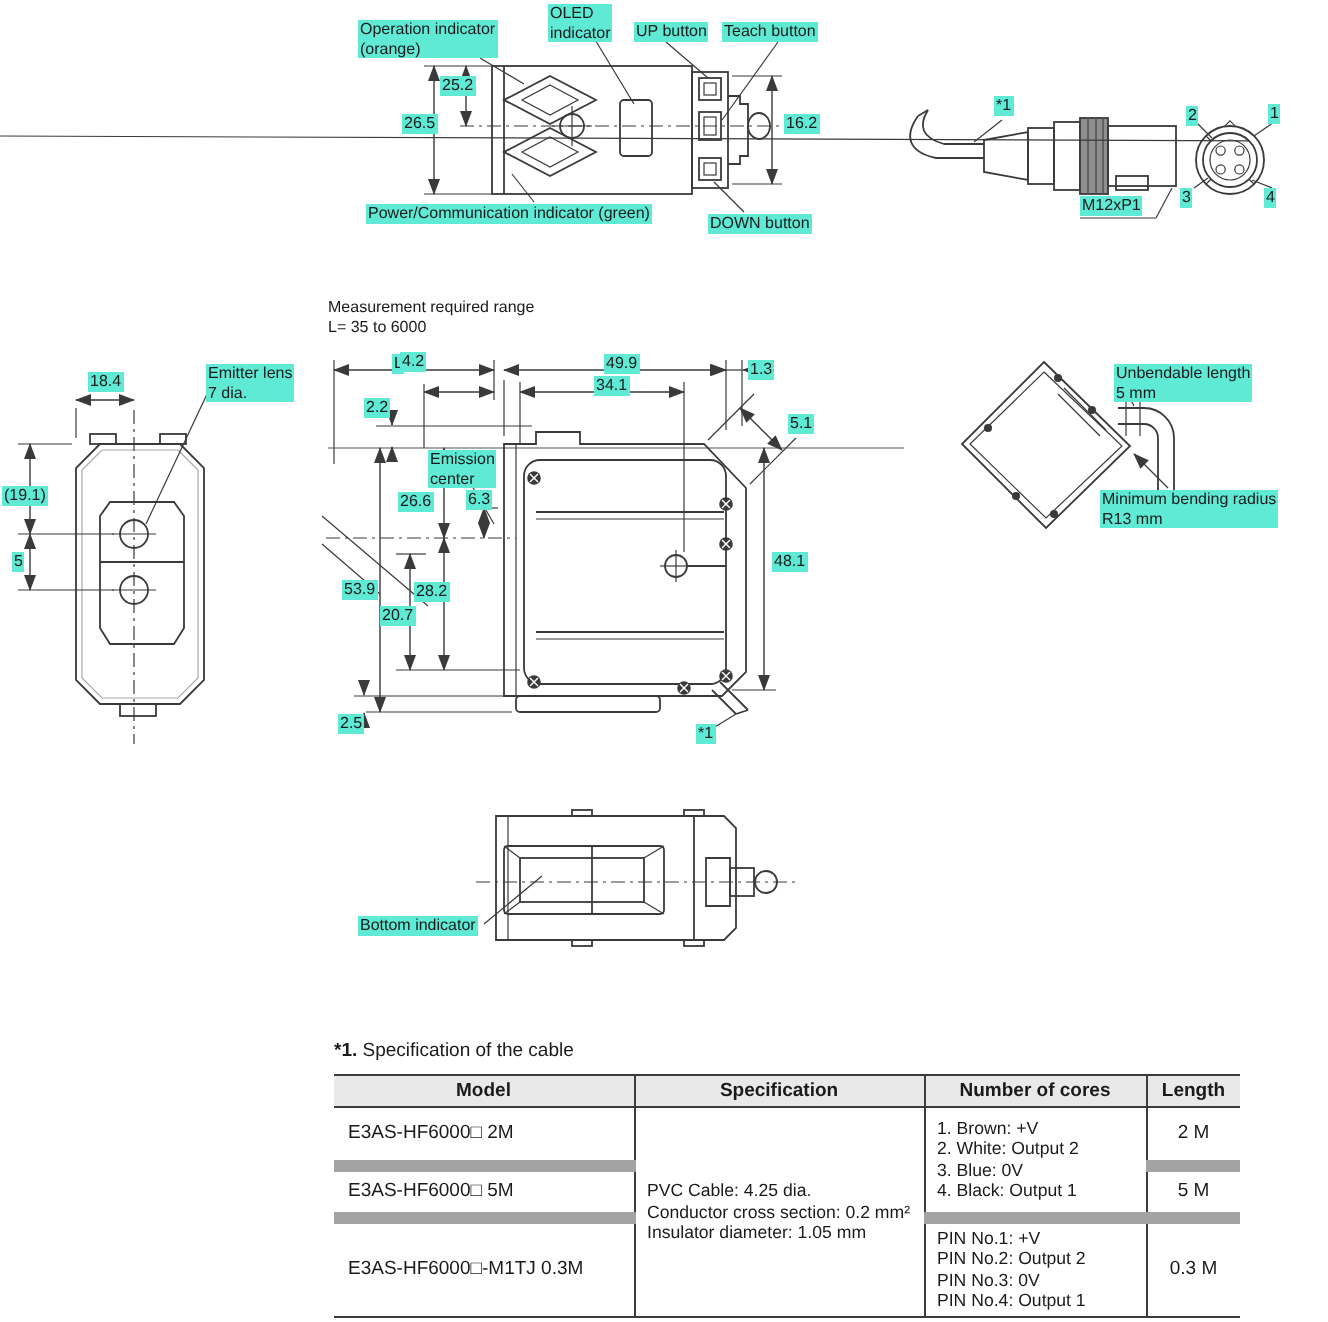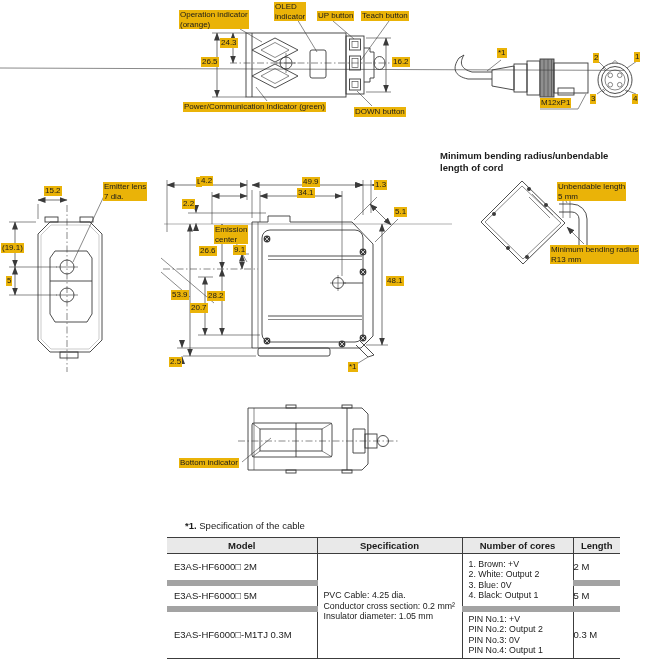--- a/index.html
+++ b/index.html
@@ -9,31 +9,31 @@
   .art{position:absolute;left:0;top:0}
   .art line,.art path,.art rect,.art circle,.art polygon,.art polyline{stroke:#3a3a3a;stroke-width:.9;fill:none}
   .art .thin{stroke-width:.6}
   .art .gray{stroke:#a8a8a8}
   .art .cl{stroke-width:.6;stroke-dasharray:7 2.5 1.5 2.5}
   .art .dim{stroke-width:.7}
   .art .dark{fill:#3a3a3a;stroke:none}
   .art .knurl{fill:#8f8f8f;stroke:#3a3a3a}
   .art .kline{stroke:#555;stroke-width:.8}
   .art .scrX{stroke:#fff;stroke-width:.7}
-  .lbl{position:absolute;font-size:8px;line-height:9.5px;white-space:pre-line;background:#eab308;padding:0 1px}
+  .lbl{position:absolute;font-size:8px;line-height:9.5px;white-space:pre-line;background:#5eead4;padding:0 1px}
   .sec-title{position:absolute;font-weight:bold;font-size:9.5px;line-height:11.5px;white-space:pre-line;background:#fff}
-  .tbl-title{position:absolute;left:185px;top:520px;font-size:9.5px;background:#fff}
+  .tbl-title{position:absolute;left:167px;top:520px;font-size:9.5px;background:#fff}
   .tbl-title b{font-weight:bold}
   table.spec{position:absolute;left:167px;top:537px;width:453px;border-collapse:collapse;table-layout:fixed}
   .spec th{background:#e9e9e9;font-size:9.5px;font-weight:bold;height:16px;padding:1px 2px;
            border-top:1.5px solid #3c3c3c;border-bottom:1.5px solid #3c3c3c;text-align:center}
   .spec td{font-size:9.5px;border-bottom:6px solid #a3a3a3;padding:1px 7px;vertical-align:middle}
   .spec .vline{border-left:1px solid #3c3c3c}
   .spec td.pre{white-space:pre-line;font-size:8.8px;line-height:10.5px;padding:2px 6px}
-  .spec td.ctr{text-align:left;padding:0}
+  .spec td.ctr{text-align:center;padding:0}
   .spec tr.last td{border-bottom:1.5px solid #3c3c3c}
 </style>
 </head>
 <body>
 
 <div class="page">
 
 <svg class="art" width="664" height="661" viewBox="0 0 664 661">
   <defs>
     <marker id="arw" viewBox="0 0 8 6" markerWidth="8" markerHeight="6" refX="7.5" refY="3" orient="auto-start-reverse" markerUnits="userSpaceOnUse">
@@ -256,57 +256,57 @@
 </svg>
 
 <div class="lbl" style="left:179px;top:10px">Operation indicator
 (orange)</div>
 <div class="lbl" style="left:274px;top:2px">OLED
 indicator</div>
 <div class="lbl" style="left:317px;top:11px">UP button</div>
 <div class="lbl" style="left:361px;top:11px">Teach button</div>
 <div class="lbl" style="left:183px;top:102px">Power/Communication indicator (green)</div>
 <div class="lbl" style="left:354px;top:107px">DOWN button</div>
-<div class="lbl" style="left:220px;top:38px">24.3</div>
+<div class="lbl" style="left:220px;top:38px">25.2</div>
 <div class="lbl" style="left:201px;top:57px">26.5</div>
 <div class="lbl" style="left:392px;top:57px">16.2</div>
 
 <div class="lbl" style="left:497px;top:48px">*1</div>
 <div class="lbl" style="left:540px;top:98px">M12xP1</div>
 <div class="lbl" style="left:593px;top:53px">2</div>
 <div class="lbl" style="left:634px;top:52px">1</div>
 <div class="lbl" style="left:590px;top:94px">3</div>
 <div class="lbl" style="left:632px;top:94px">4</div>
 
-<div class="lbl" style="left:44px;top:186px">15.2</div>
+<div class="lbl" style="left:44px;top:186px">18.4</div>
 <div class="lbl" style="left:103px;top:182px">Emitter lens
 7 dia.</div>
 <div class="lbl" style="left:1px;top:243px">(19.1)</div>
 <div class="lbl" style="left:6px;top:276px">5</div>
 
+<div class="lbl" style="left:163px;top:149px;background:transparent">Measurement required range
+ L= 35 to 6000</div>
 <div class="lbl" style="left:196px;top:177px">L</div>
 <div class="lbl" style="left:302px;top:177px">49.9</div>
 <div class="lbl" style="left:374px;top:180px">1.3</div>
 <div class="lbl" style="left:200px;top:176px">4.2</div>
 <div class="lbl" style="left:297px;top:188px">34.1</div>
 <div class="lbl" style="left:182px;top:199px">2.2</div>
 <div class="lbl" style="left:394px;top:207px">5.1</div>
 <div class="lbl" style="left:214px;top:225px">Emission
 center</div>
 <div class="lbl" style="left:199px;top:246px">26.6</div>
-<div class="lbl" style="left:233px;top:245px">9.1</div>
+<div class="lbl" style="left:233px;top:245px">6.3</div>
 <div class="lbl" style="left:171px;top:290px">53.9</div>
 <div class="lbl" style="left:207px;top:291px">28.2</div>
 <div class="lbl" style="left:190px;top:303px">20.7</div>
 <div class="lbl" style="left:386px;top:276px">48.1</div>
 <div class="lbl" style="left:169px;top:357px">2.5</div>
 <div class="lbl" style="left:348px;top:362px">*1</div>
 
-<div class="sec-title" style="left:440px;top:150px">Minimum bending radius/unbendable
-length of cord</div>
 <div class="lbl" style="left:557px;top:182px">Unbendable length
 5 mm</div>
 <div class="lbl" style="left:550px;top:245px">Minimum bending radius
 R13 mm</div>
 
 <div class="lbl" style="left:179px;top:458px">Bottom indicator</div>
 
 <div class="tbl-title"><b>*1.</b><span> Specification of the cable</span></div>
 
 <table class="spec">

